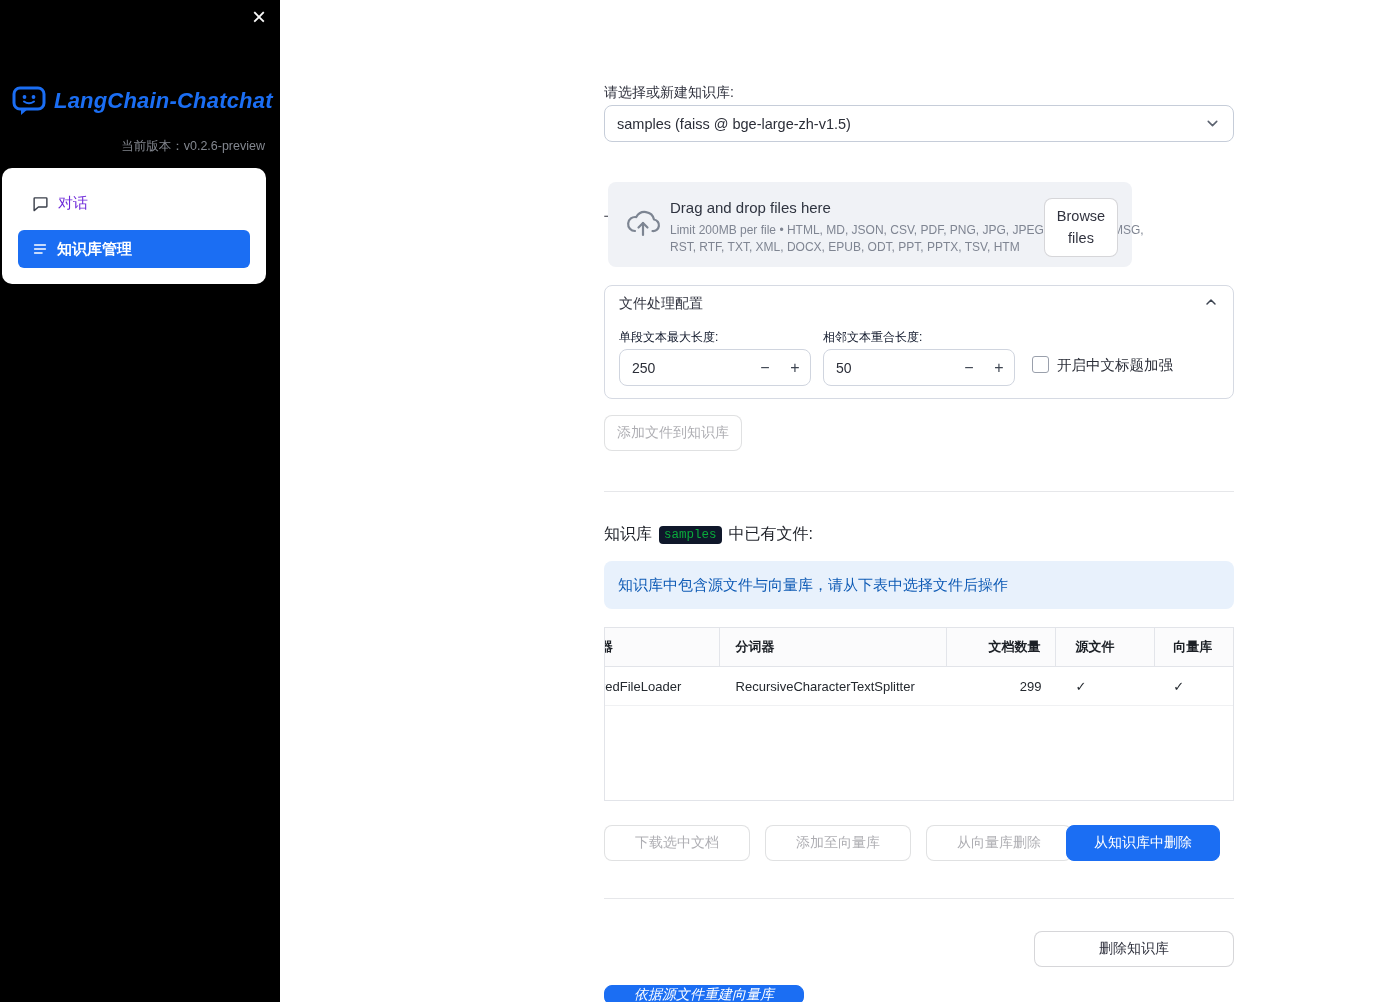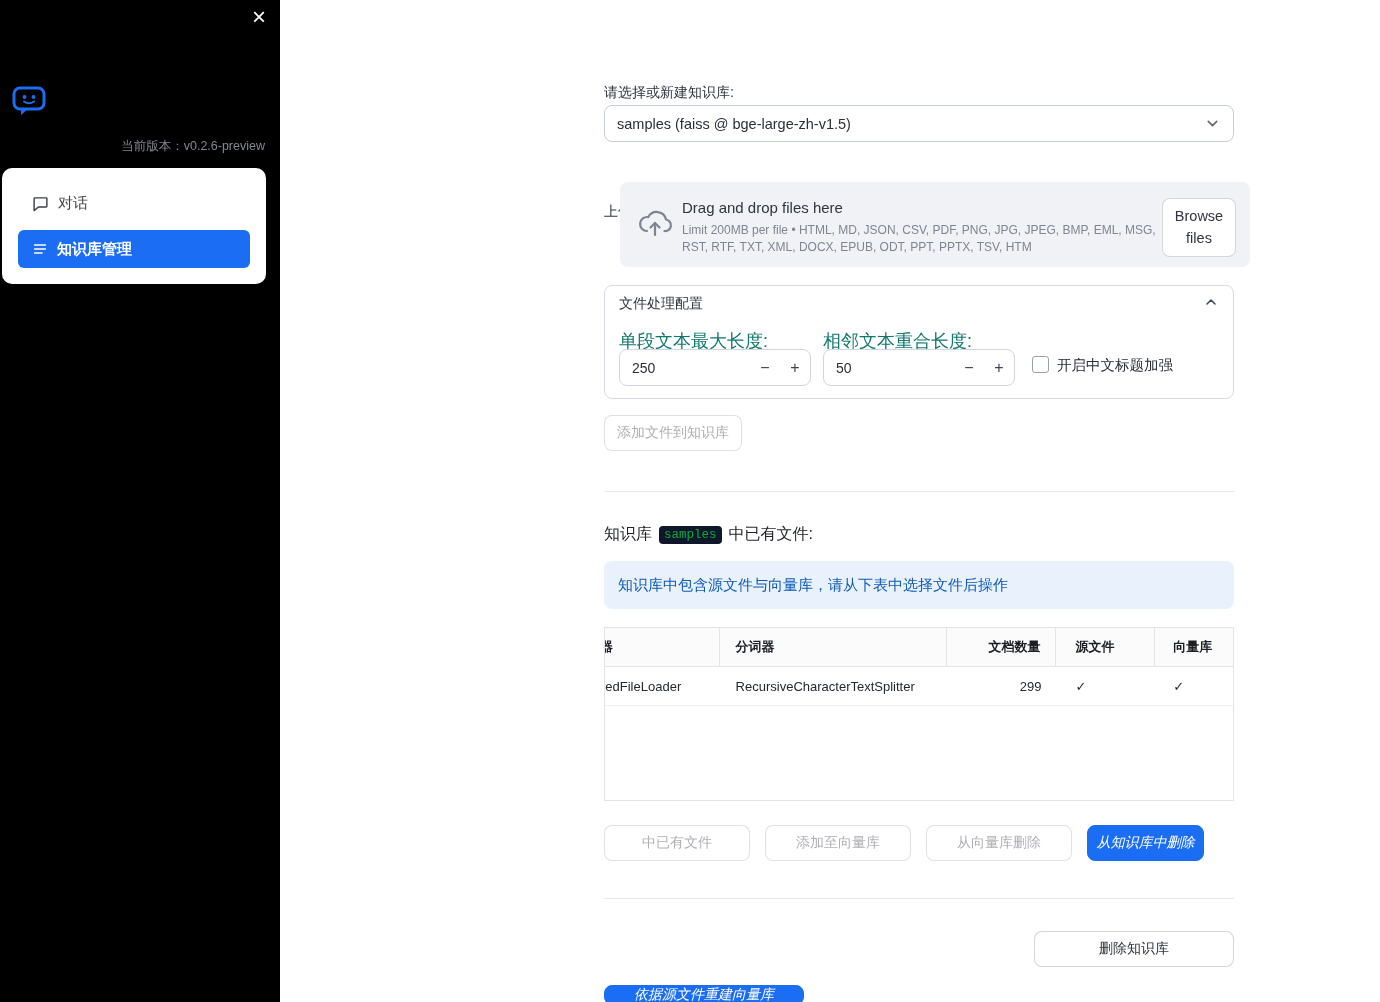--- a/index.html
+++ b/index.html
@@ -34,21 +34,21 @@
     position: absolute; top: 138px; left: 0; right: 15px;
     text-align: right; color: #83878f; font-size: 12.5px;
   }
   .menu-panel {
     position: absolute; top: 168px; left: 2px; width: 264px;
     background: #ffffff; border-radius: 10px; padding: 16px;
   }
   .menu-item {
     display: flex; align-items: center; gap: 9px;
     height: 38px; padding: 0 14px; border-radius: 6px;
-    color: #404040; font-size: 15px; cursor: pointer;
+    color: #6d28d9; font-size: 15px; cursor: pointer;
   }
   .menu-item + .menu-item { margin-top: 8px; }
   .menu-item.selected { background: #1b6ef3; color: #ffffff; font-weight: 700; }
   .mi-icon { display: flex; align-items: center; }
 
   
   .main { position: absolute; left: 604px; top: 0; width: 630px; height: 1002px; }
 
   .field-label { position: absolute; left: 0; font-size: 14px; color: #31333f; }
   .l-kbselect { top: 84px; }
@@ -56,21 +56,21 @@
 
   .kb-select {
     position: absolute; top: 105px; left: 0; width: 630px; height: 37px;
     border: 1px solid #c6cdd9; border-radius: 8px; background: #ffffff;
     display: flex; align-items: center; padding: 0 12px; cursor: pointer;
   }
   .kb-select .value { flex: 1; font-size: 14.5px; color: #2b2e38; }
   .kb-select .chev { display: flex; align-items: center; }
 
   .uploader {
-    position: absolute; top: 182px; left: 16px; width: 630px; height: 85px;
+    position: absolute; top: 182px; left: 4px; width: 524px; height: 85px;
     background: #f0f2f6; border-radius: 8px;
   }
   .cloud { position: absolute; left: 17px; top: 26px; }
   .up-title { position: absolute; left: 62px; top: 17px; font-size: 15px; color: #2f3440; }
   .up-limit {
     position: absolute; left: 62px; top: 40px; width: 486px;
     font-size: 12px; line-height: 1.45; color: #7f8592;
   }
   .browse-btn {
     position: absolute; right: 14px; top: 16px; width: 74px;
@@ -81,21 +81,21 @@
 
   .expander {
     position: absolute; top: 285px; left: 0; width: 630px; height: 114px;
     border: 1px solid #d6dae3; border-radius: 8px; background: #ffffff;
   }
   .exp-head {
     height: 36px; display: flex; align-items: center; justify-content: space-between;
     padding: 0 14px; cursor: pointer;
   }
   .exp-title { font-size: 14px; color: #31333f; }
-  .exp-lbl { position: absolute; font-size: 18px; color: #0f766e; }
+  .exp-lbl { position: absolute; font-size: 12px; color: #0f172a; }
   .lbl-chunk   { left: 14px;  top: 43px; }
   .lbl-overlap { left: 218px; top: 43px; }
   .numinput {
     position: absolute; top: 63px; width: 192px; height: 37px;
     border: 1px solid #d0d5df; border-radius: 8px; background: #ffffff;
     display: flex; align-items: center;
   }
   .ni-chunk   { left: 14px; }
   .ni-overlap { left: 218px; }
   .ni-value { flex: 1; padding-left: 12px; font-size: 14px; color: #2b2e38; }
@@ -153,41 +153,42 @@
   .c3 { width: 100px; padding-left: 20px; text-align: center; }
   .c4 { width: 78px;  padding-left: 18px; }
   .cut-h { margin-left: -5px; }
   .cut-c { margin-left: -4px; }
 
   .actions { position: absolute; top: 825px; left: 0; width: 630px; height: 36px; }
   .act { position: absolute; top: 0; height: 36px; width: 146px; }
   .act1 { left: 0; }
   .act2 { left: 161px; }
   .act3 { left: 322px; }
-  .act4 { left: 483px; width: 117px; font-style: italic; }
+  .act4 { left: 462px; width: 154px; }
 
   .btn-rebuild { position: absolute; top: 985px; left: 0;    width: 200px; height: 20px; font-style: italic; }
   .btn-delete  { position: absolute; top: 931px; left: 430px; width: 200px; height: 36px; }
 </style>
 </head>
 <body>
 
 <div class="sidebar">
   <span class="close-btn">×</span>
 
   <div class="logo">
     <span class="mi-icon">
       <svg width="34" height="30" viewBox="0 0 34 30" fill="none">
         <rect x="2" y="2" width="30" height="21" rx="6" stroke="#1b6ef3" stroke-width="3"></rect>
         <path d="M9 22 L9 29 L17 22 Z" fill="#1b6ef3"></path>
         <circle cx="12.5" cy="11" r="1.9" fill="#1b6ef3"></circle>
         <circle cx="21.5" cy="11" r="1.9" fill="#1b6ef3"></circle>
         <path d="M12 15.5 q5 3.5 10 0" stroke="#1b6ef3" stroke-width="2" fill="none" stroke-linecap="round"></path>
       </svg>
     </span>
+    <span class="logo-text">LangChain-Chatchat</span>
   </div>
 
   <div class="version">当前版本：v0.2.6-preview</div>
 
   <div class="menu-panel">
     <div class="menu-item">
       <span class="mi-icon">
         <svg width="17" height="17" viewBox="0 0 24 24" fill="none" stroke="#3a3f4a" stroke-width="2" stroke-linejoin="round">
           <path d="M4 4h16a1 1 0 0 1 1 1v11a1 1 0 0 1-1 1H9l-6 5V5a1 1 0 0 1 1-1z"></path>
         </svg>
@@ -290,21 +291,21 @@
           <span class="cut-c">redFileLoader</span>
         </div>
       <div class="tc c1">RecursiveCharacterTextSplitter</div>
       <div class="tc c2">299</div>
       <div class="tc c3">✓</div>
       <div class="tc c4">✓</div>
     </div>
   </div>
 
   <div class="actions">
-    <div class="btn disabled act act1">中已有文件</div>
+    <div class="btn disabled act act1">下载选中文档</div>
     <div class="btn disabled act act2">添加至向量库</div>
     <div class="btn disabled act act3">从向量库删除</div>
     <div class="btn primary act act4">从知识库中删除</div>
   </div>
 
   <div class="hr hr2"></div>
 
   <div class="btn primary btn-rebuild">依据源文件重建向量库</div>
   <div class="btn secondary btn-delete">删除知识库</div>
 

